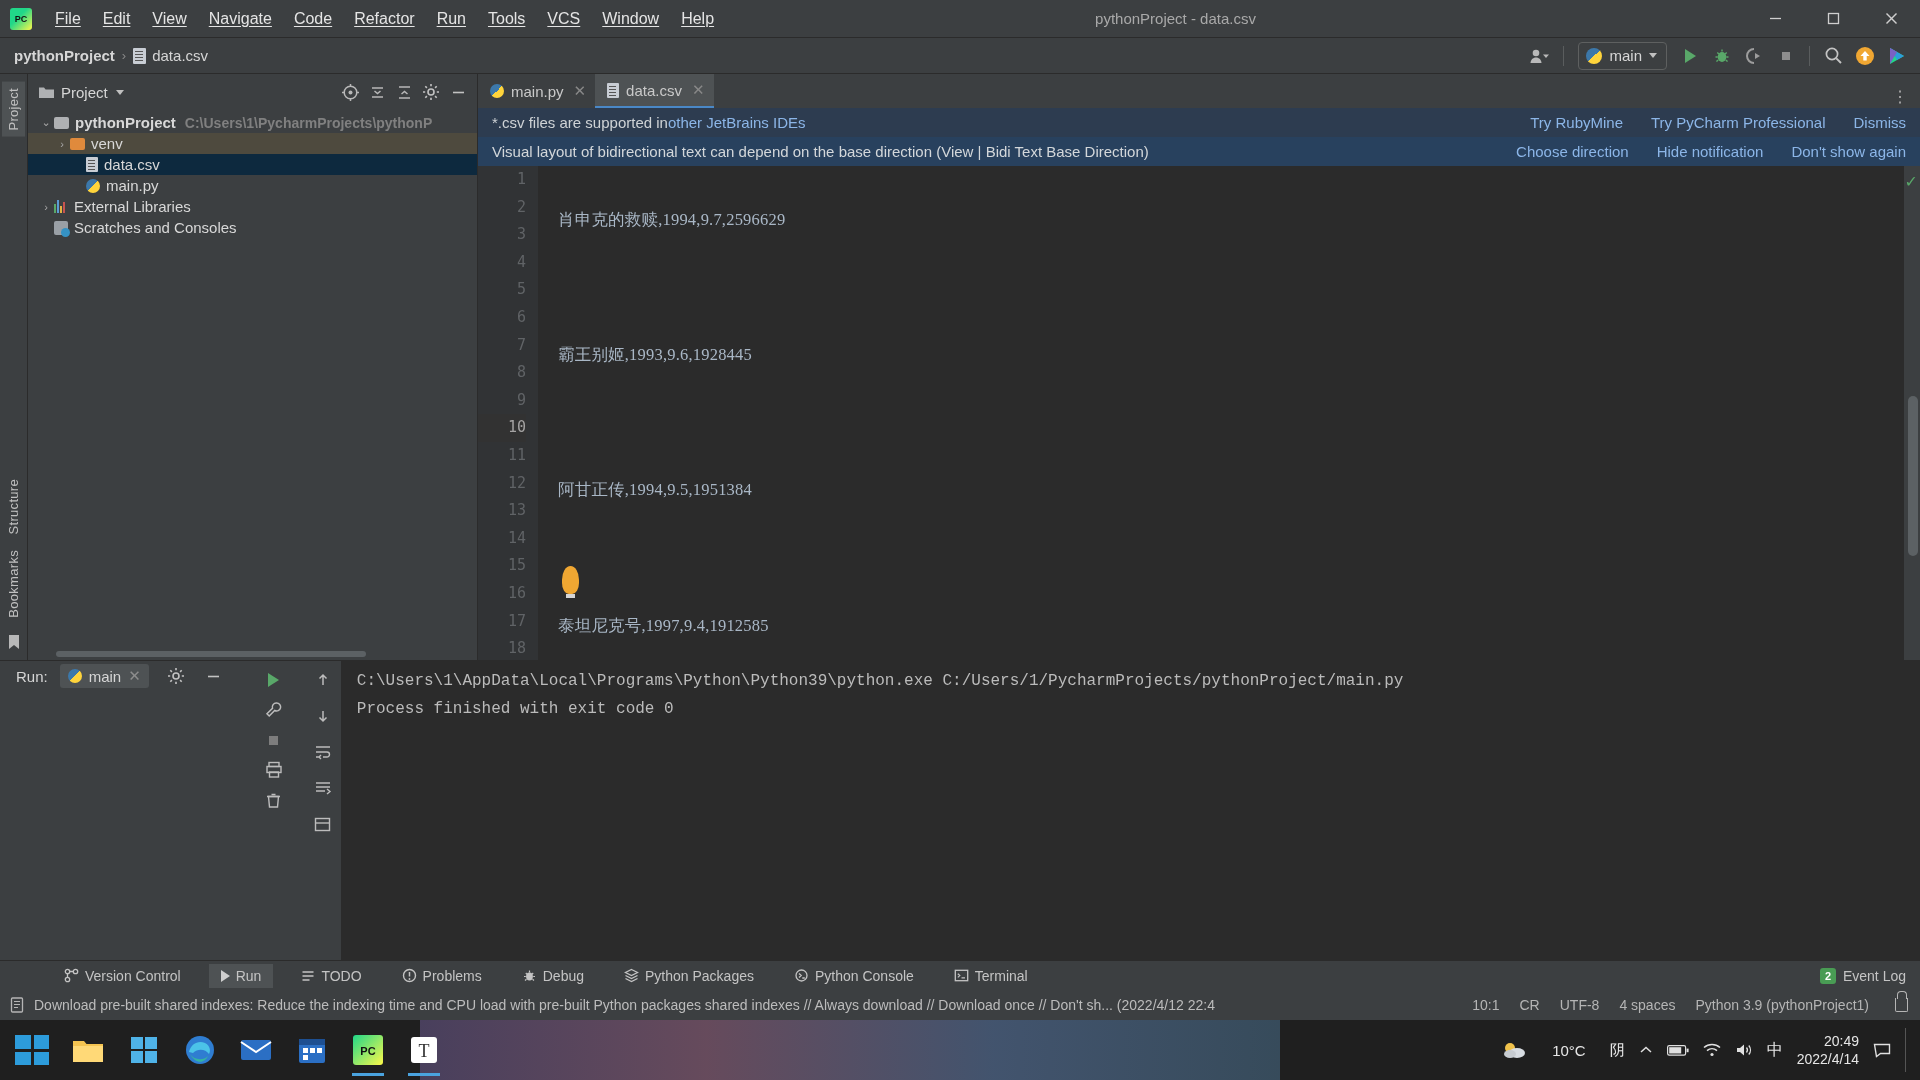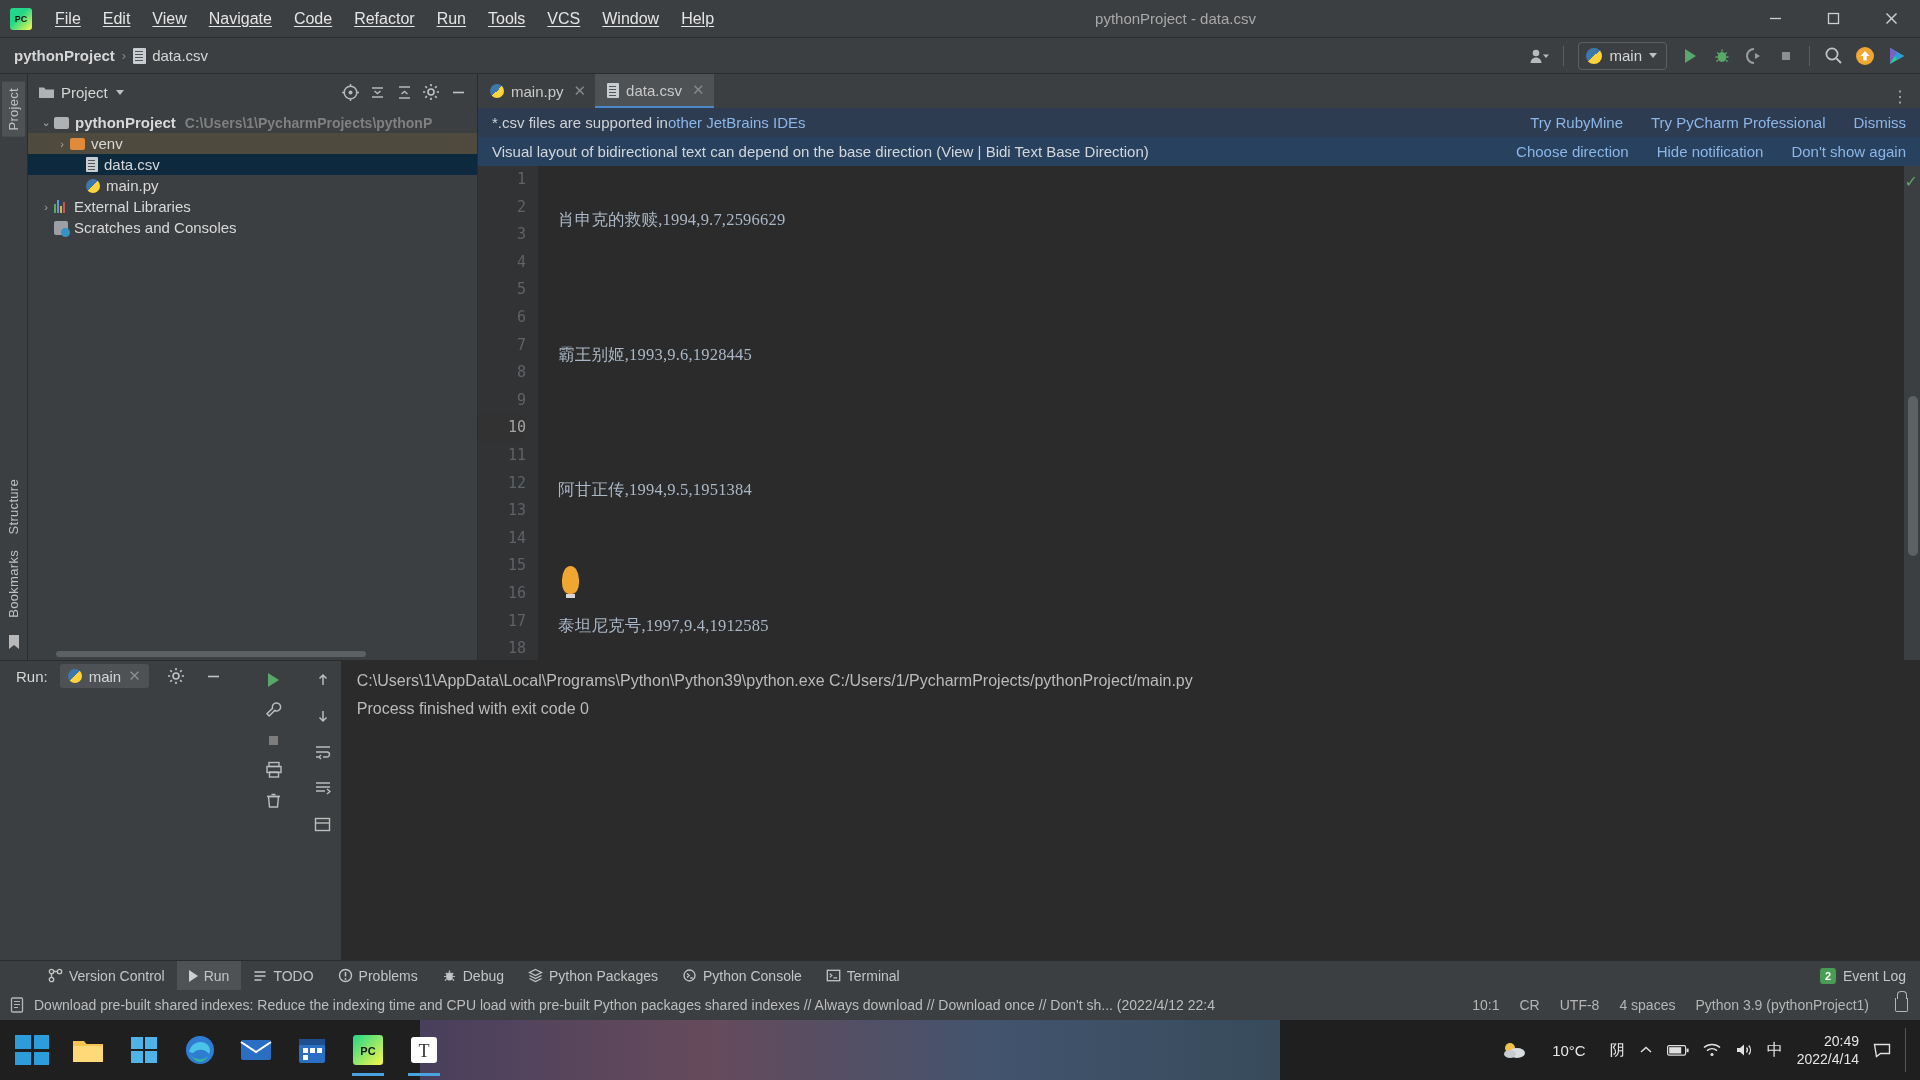--- a/index.html
+++ b/index.html
@@ -166,29 +166,29 @@
   
   .runpanel { height:300px; flex:0 0 300px; background:#3c3f41; display:flex; border-top:1px solid #2b2b2b; }
   .run-head { height:30px; display:flex; align-items:center; padding-left:16px; gap:12px; font-size:15px; color:#d6d6d6; }
   .run-tab { display:flex; align-items:center; gap:7px; padding:3px 8px; border-radius:3px; background:#4e5254; }
   .run-head .right { margin-left:auto; display:flex; gap:8px; padding-right:14px; }
   .run-body { flex:1; display:flex; min-height:0; }
   .run-gut { width:62px; flex:0 0 62px; display:flex; flex-direction:column; align-items:center; gap:4px; padding-top:6px; }
   .run-gut2 { width:36px; flex:0 0 36px; display:flex; flex-direction:column; align-items:center; gap:10px; padding-top:6px; }
   .rg-btn { width:26px;height:26px;display:flex;align-items:center;justify-content:center;border-radius:3px;color:#bcbcbc; }
   .console {
-    flex:1; background:#2b2b2b; font-family:Liberation Sans, sans-serif; font-size:16px;
+    flex:1; background:#2b2b2b; font-family:Liberation Mono, monospace; font-size:16px;
     color:#bbbbbb; padding:6px 0 0 16px; overflow:hidden; position:relative;
   }
   .console div { line-height:28px; }
 
   
   .twbar {
-    height:30px; flex:0 0 30px; background:#3c3f41; display:flex; 
-    padding-left:36px; gap:0px; border-top:1px solid #2b2b2b; font-size:14px; color:#c4c4c4;
+    height:30px; flex:0 0 30px; background:#3c3f41; display:flex; align-items:center;
+    padding-left:52px; gap:16px; border-top:1px solid #2b2b2b; font-size:14px; color:#c4c4c4;
   }
   .tw { display:flex; align-items:center; gap:6px; padding:4px 12px; }
   .tw.sel { background:#4e5254; }
   .twbar .right { margin-left:auto; display:flex; align-items:center; gap:7px; padding-right:14px; }
   .badge { width:16px;height:16px;border-radius:3px;background:#499c54;color:#fff;font-size:11px;
            display:flex;align-items:center;justify-content:center;font-weight:bold; }
 
   
   .statusbar {
     height:30px; flex:0 0 30px; background:#3c3f41; display:flex; align-items:center;

